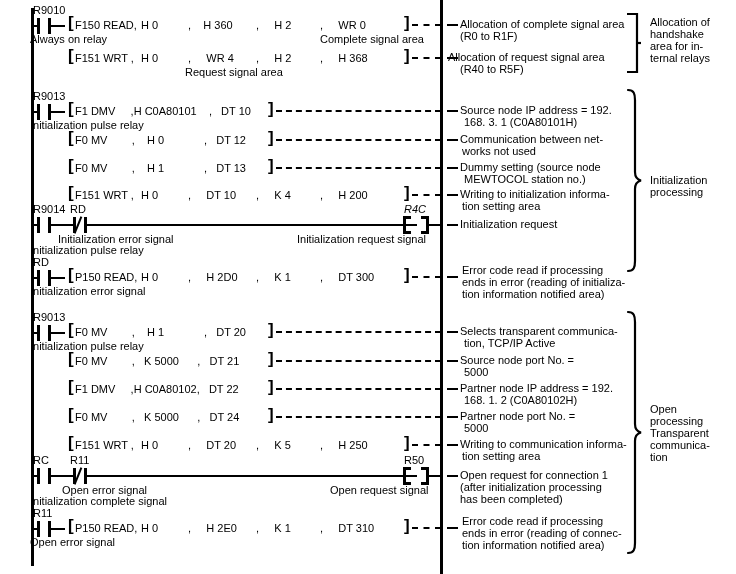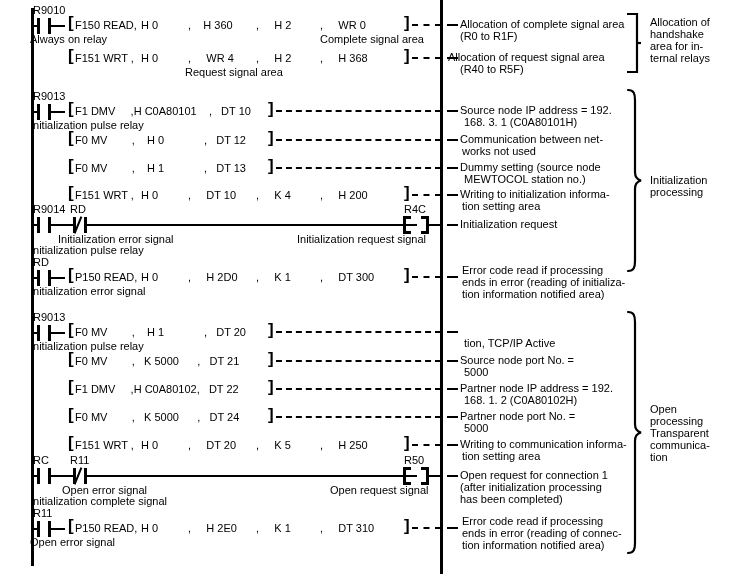--- a/index.html
+++ b/index.html
@@ -133,21 +133,21 @@
   </div>
   <div class="contact" style="left:73px;top:217px;">
     <div class="bar l"></div>
       <div class="bar r"></div>
     <div class="slash"></div>
     <div class="lead rgt" style="width:330px;"></div>
   </div>
   <div class="t" style="left:58px;top:233px;">Initialization error signal</div>
   <div class="t" style="left:30px;top:244px;">Initialization pulse relay</div>
 
-  <div class="t" style="left:404px;top:203px;">R4C</div>
+  <div class="t" style="left:404px;top:203px;font-style:italic;">R4C</div>
   <div class="coil" style="left:403px;top:216px;">
     <div class="lb"></div>
       <div class="lt"></div>
       <div class="ltb"></div>
     <div class="rb"></div>
       <div class="rt"></div>
       <div class="rtb"></div>
   </div>
   <div class="solid" style="left:429px;top:224px;width:12px;"></div>
   <div class="t" style="left:297px;top:233px;">Initialization request signal</div>
@@ -288,20 +288,21 @@
 
   <div class="t cmt" style="left:460px;top:188px;">Writing to initialization informa-</div>
   <div class="t cmt" style="left:462px;top:200px;">tion setting area</div>
 
   <div class="t cmt" style="left:460px;top:218px;">Initialization request</div>
 
   <div class="t cmt" style="left:462px;top:264px;">Error code read if processing</div>
   <div class="t cmt" style="left:462px;top:276px;">ends in error (reading of initializa-</div>
   <div class="t cmt" style="left:462px;top:288px;">tion information notified area)</div>
 
+  <div class="t cmt" style="left:460px;top:325px;">Selects transparent communica-</div>
   <div class="t cmt" style="left:464px;top:337px;">tion, TCP/IP Active</div>
 
   <div class="t cmt" style="left:460px;top:354px;">Source node port No. =</div>
   <div class="t cmt" style="left:464px;top:366px;">5000</div>
 
   <div class="t cmt" style="left:460px;top:382px;">Partner node IP address = 192.</div>
   <div class="t cmt" style="left:464px;top:394px;">168. 1. 2 (C0A80102H)</div>
 
   <div class="t cmt" style="left:460px;top:410px;">Partner node port No. =</div>
   <div class="t cmt" style="left:464px;top:422px;">5000</div>

